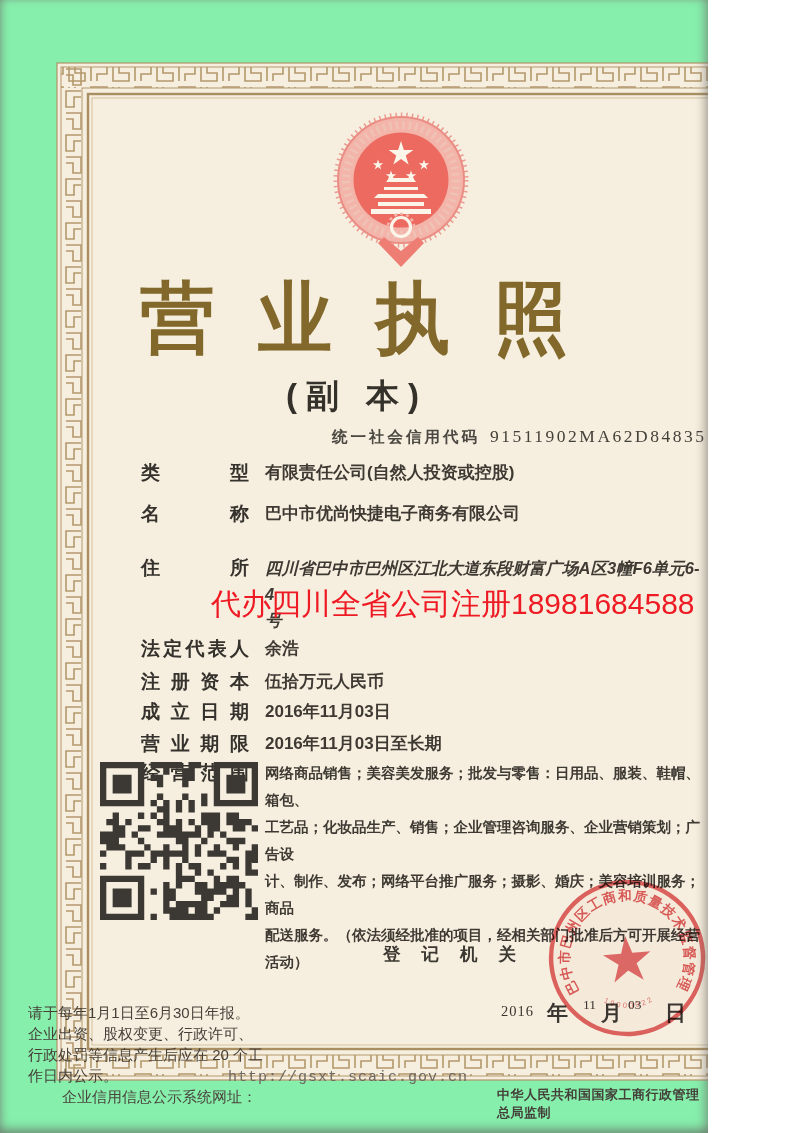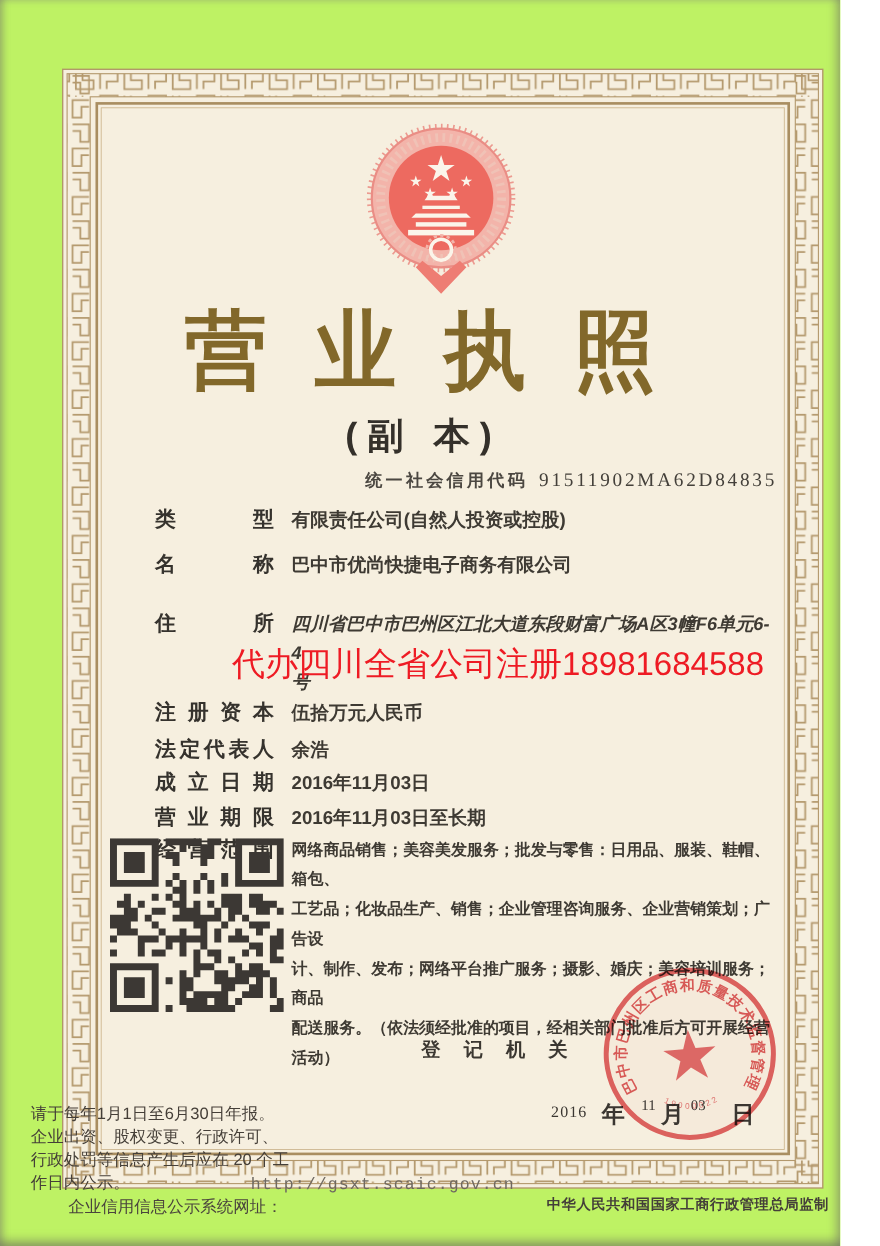--- a/index.html
+++ b/index.html
@@ -1,18 +1,18 @@
 <!DOCTYPE html>
 <html><head>
 <meta charset="utf-8">
 <style>
   html,body{margin:0;padding:0;}
   .page{
-    position:relative;width:764px;height:1133px;overflow:hidden;
-    background:#bef264;
+    position:relative;width:708px;height:1133px;overflow:hidden;
+    background:#86efac;
     font-family:"Liberation Sans",sans-serif;
     color:#403c36;
   }
   
   .page::after{
     content:"";position:absolute;inset:0;z-index:40;pointer-events:none;
     box-shadow:
       inset 7px 0 7px -4px rgba(110,108,104,.45),
       inset -9px 0 8px -5px rgba(110,108,104,.50),
       inset 0 -11px 9px -6px rgba(100,98,94,.55),
@@ -154,26 +154,26 @@
     <div class="frow">
       <span class="flabel">名称</span>
       <span class="fvalue">巴中市优尚快捷电子商务有限公司</span>
     </div>
     <div class="frow">
       <span class="flabel">住所</span>
       <span class="fvalue">四川省巴中市巴州区江北大道东段财富广场A区3幢F6单元6-4
 号</span>
     </div>
     <div class="frow">
+      <span class="flabel">法定代表人</span>
+      <span class="fvalue">余浩</span>
+    </div>
+    <div class="frow">
       <span class="flabel">注册资本</span>
       <span class="fvalue">伍拾万元人民币</span>
-    </div>
-    <div class="frow">
-      <span class="flabel">法定代表人</span>
-      <span class="fvalue">余浩</span>
     </div>
     <div class="frow">
       <span class="flabel">成立日期</span>
       <span class="fvalue">2016年11月03日</span>
     </div>
     <div class="frow">
       <span class="flabel">营业期限</span>
       <span class="fvalue">2016年11月03日至长期</span>
     </div>
     <div class="frow">

